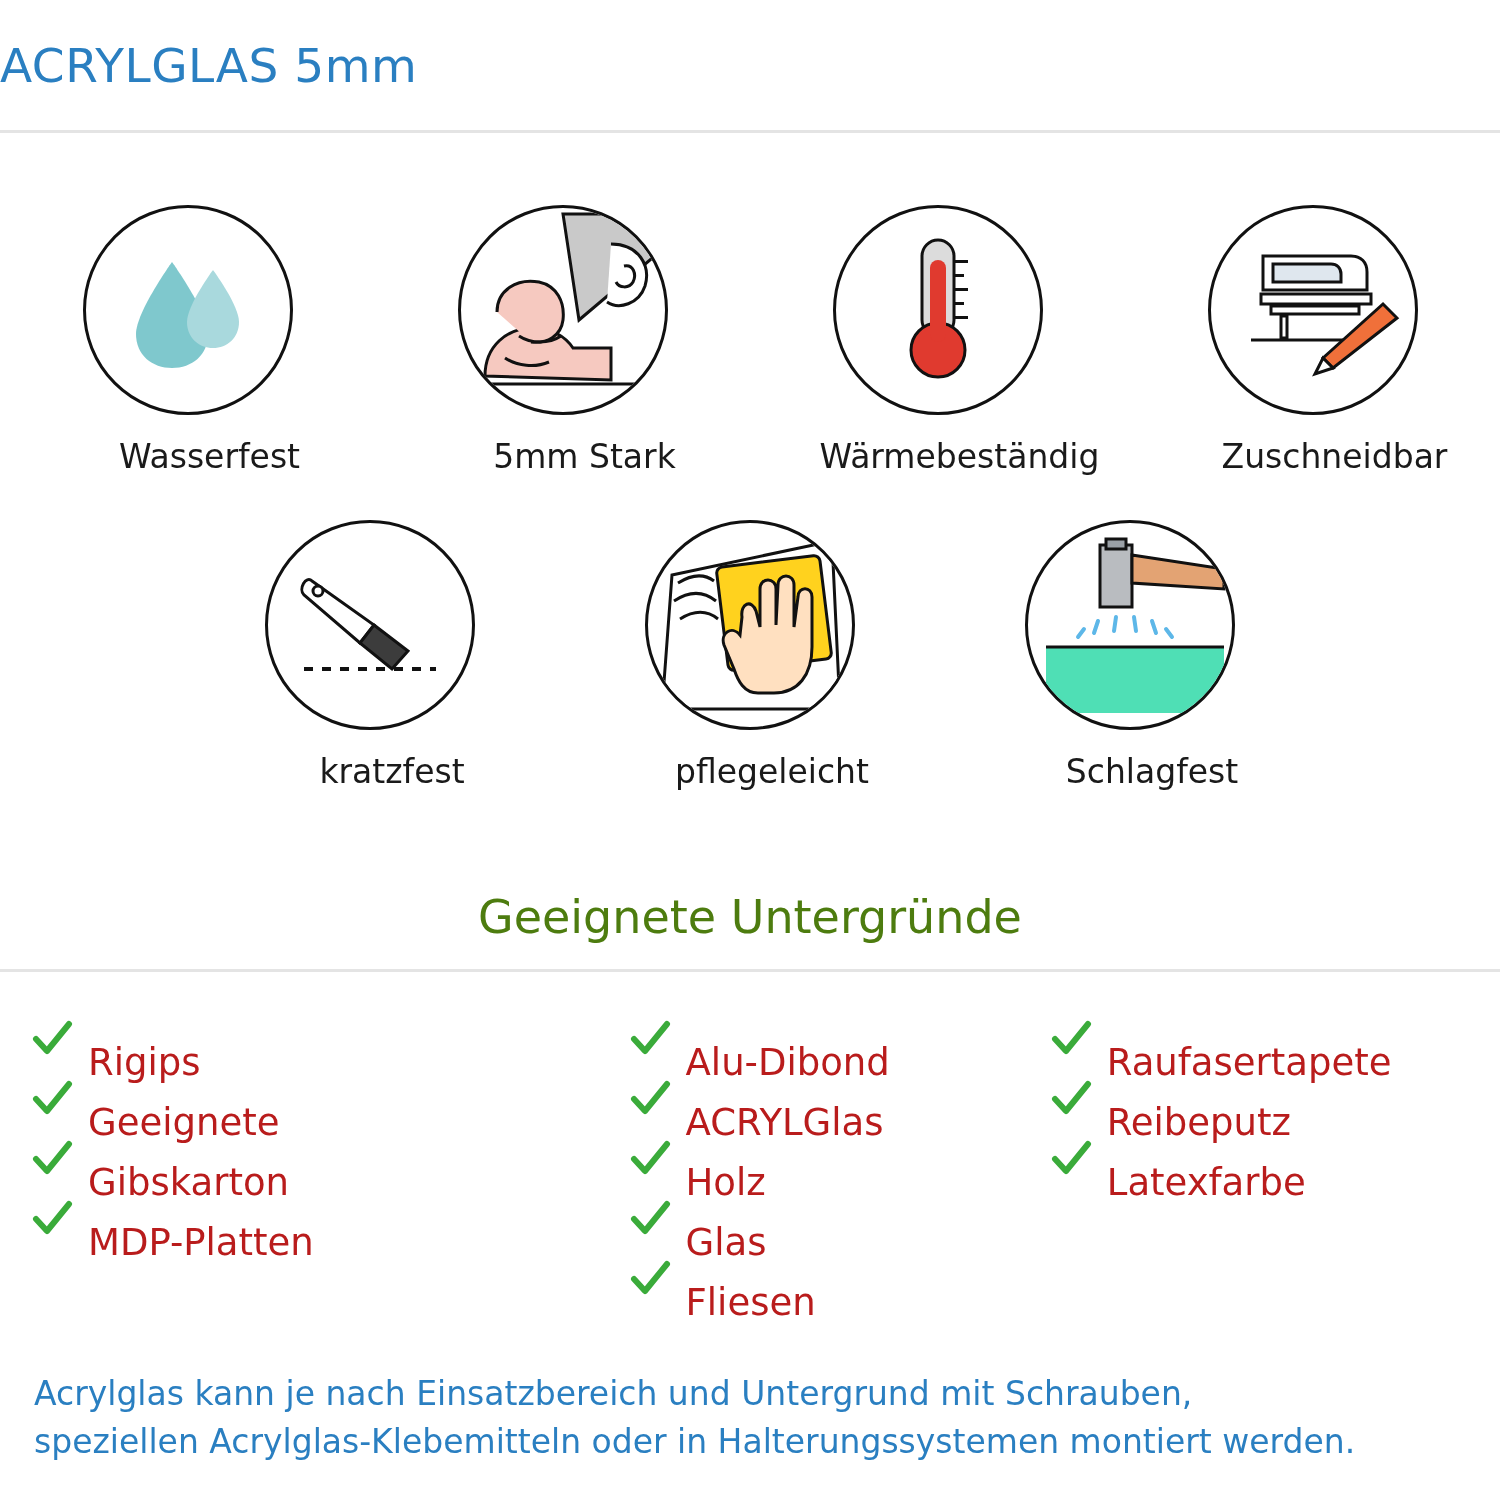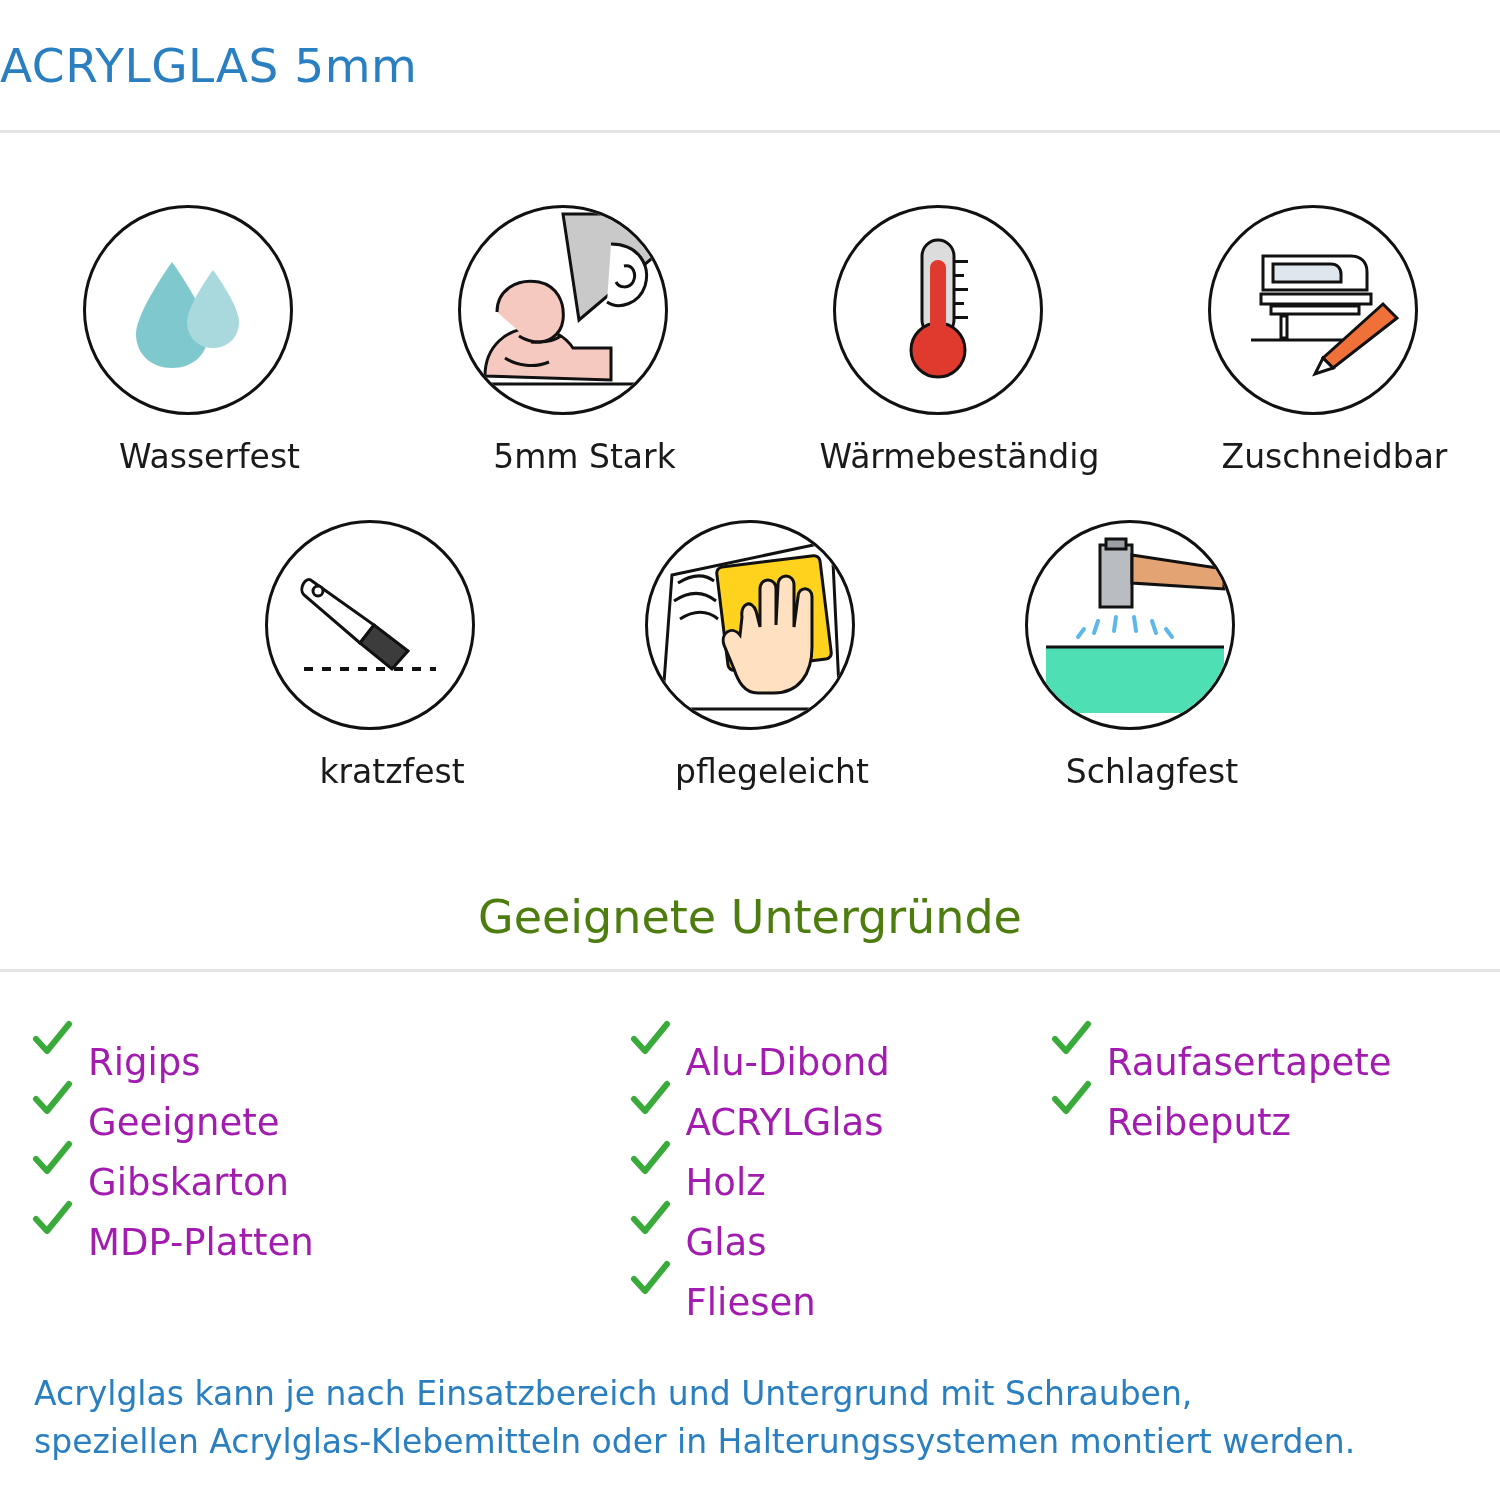--- a/index.html
+++ b/index.html
@@ -113,21 +113,21 @@
   }
   .check {
     width: 44px;
     height: 44px;
     flex: 0 0 44px;
     margin-right: 14px;
     display: block;
   }
   .sub-text {
     font-size: 37px;
-    color: #a21caf;
+    color: #b91c1c;
     white-space: nowrap;
     margin-top: 48px;
   }
 
   
   .footer-note {
     position: absolute;
     left: 34px;
     right: 34px;
     bottom: 34px;
@@ -343,20 +343,26 @@
             <path d="M6 23 L17 35 L39 8" fill="none" stroke="#3aab3a" stroke-width="6" stroke-linecap="round" stroke-linejoin="round"></path>
           </svg>
         <span class="sub-text">Raufasertapete</span>
       </div>
       <div class="sub-item">
         <svg class="check" viewBox="0 0 44 44">
             <path d="M6 23 L17 35 L39 8" fill="none" stroke="#3aab3a" stroke-width="6" stroke-linecap="round" stroke-linejoin="round"></path>
           </svg>
         <span class="sub-text">Reibeputz</span>
       </div>
+      <div class="sub-item">
+        <svg class="check" viewBox="0 0 44 44">
+            <path d="M6 23 L17 35 L39 8" fill="none" stroke="#3aab3a" stroke-width="6" stroke-linecap="round" stroke-linejoin="round"></path>
+          </svg>
+        <span class="sub-text">Latexfarbe</span>
+      </div>
     </div>
   </div>
 
   <div class="footer-note">
     <div>Acrylglas kann je nach Einsatzbereich und Untergrund mit Schrauben,</div>
     <div>speziellen Acrylglas-Klebemitteln oder in Halterungssystemen montiert werden.</div>
   </div>
 
 </div>
 

